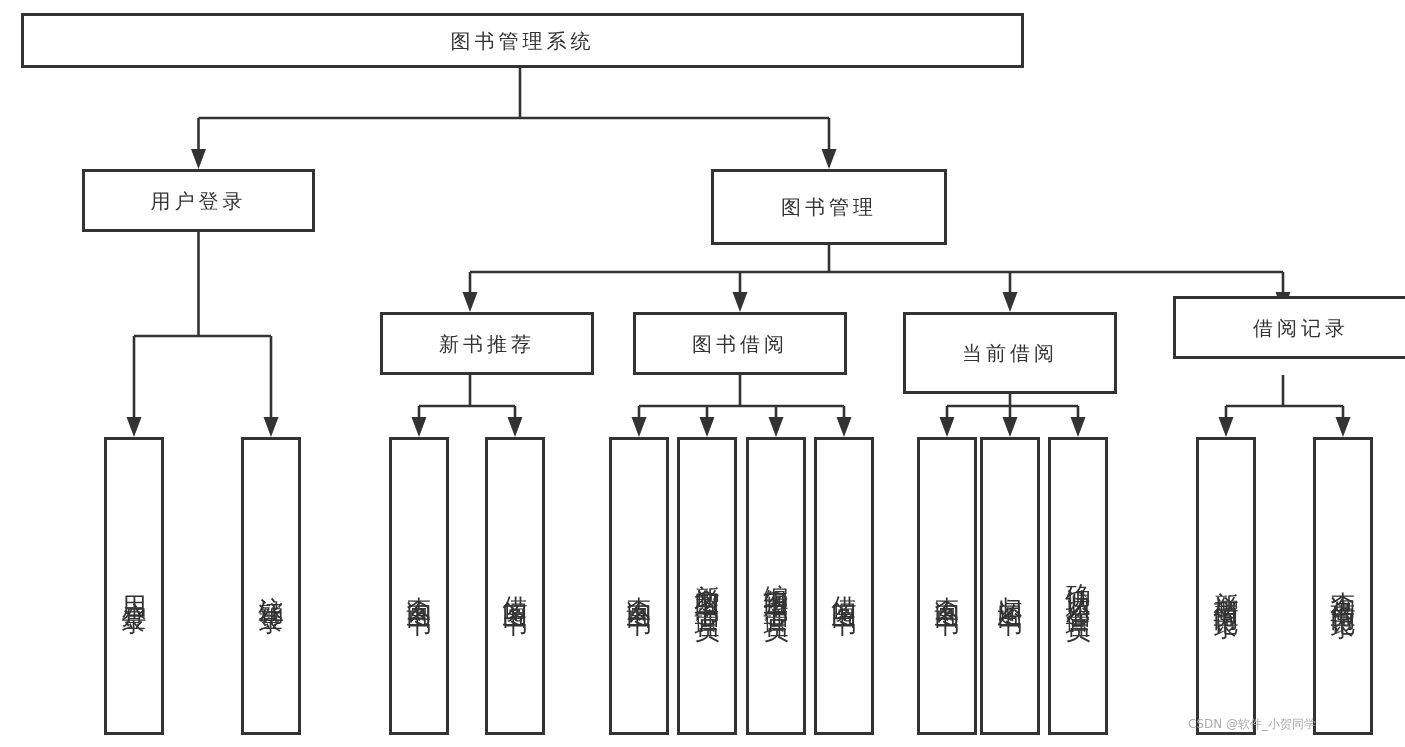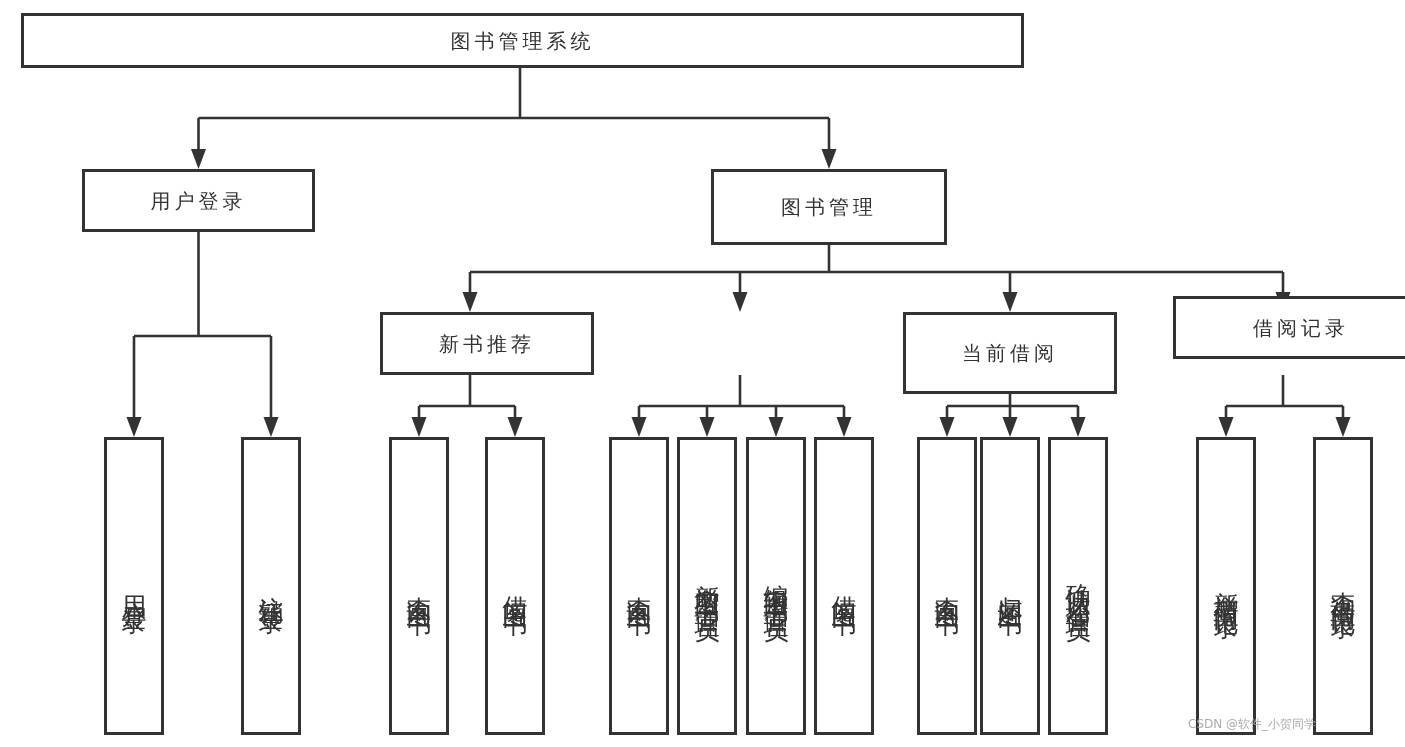--- a/index.html
+++ b/index.html
@@ -129,20 +129,23 @@
   <div class="node h" id="n-user-login">
     <span class="lbl">用户登录</span>
   </div>
   <div class="node h" id="n-book-mgmt">
     <span class="lbl">图书管理</span>
   </div>
 
   <div class="node h" id="n-new-book">
     <span class="lbl">新书推荐</span>
   </div>
+  <div class="node h" id="n-book-borrow">
+    <span class="lbl">图书借阅</span>
+  </div>
   <div class="node h" id="n-current-borrow">
     <span class="lbl">当前借阅</span>
   </div>
   <div class="node h" id="n-borrow-record">
     <span class="lbl">借阅记录</span>
   </div>
 
   <div class="node v leaf" id="n-ul-1">
     <span class="lbl">用户登录</span>
   </div>

